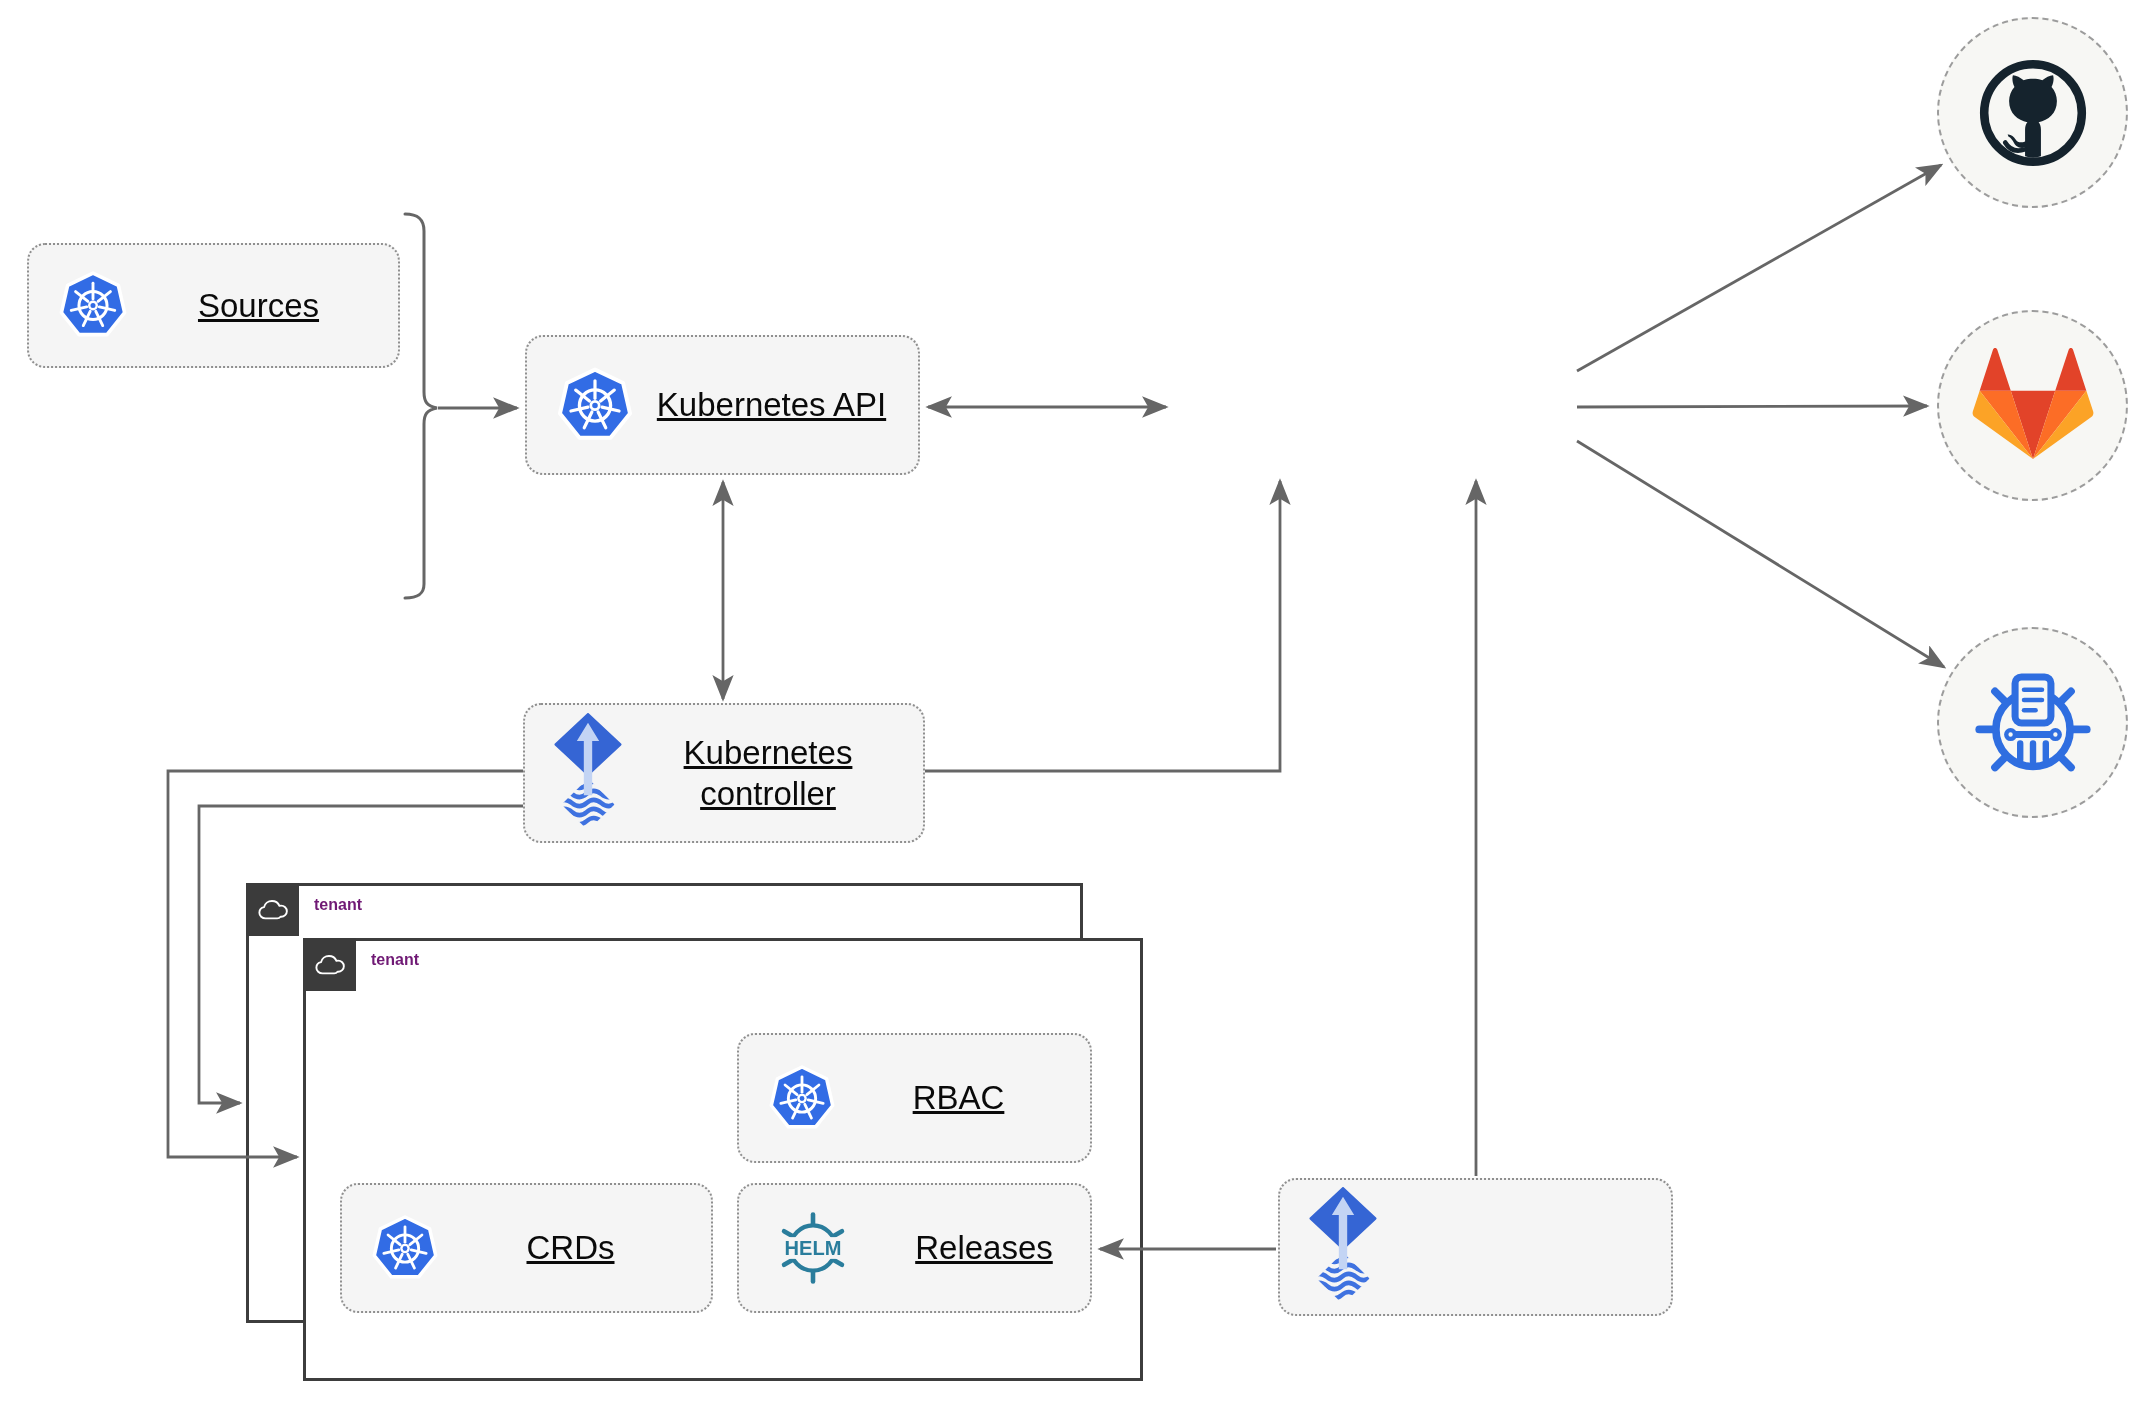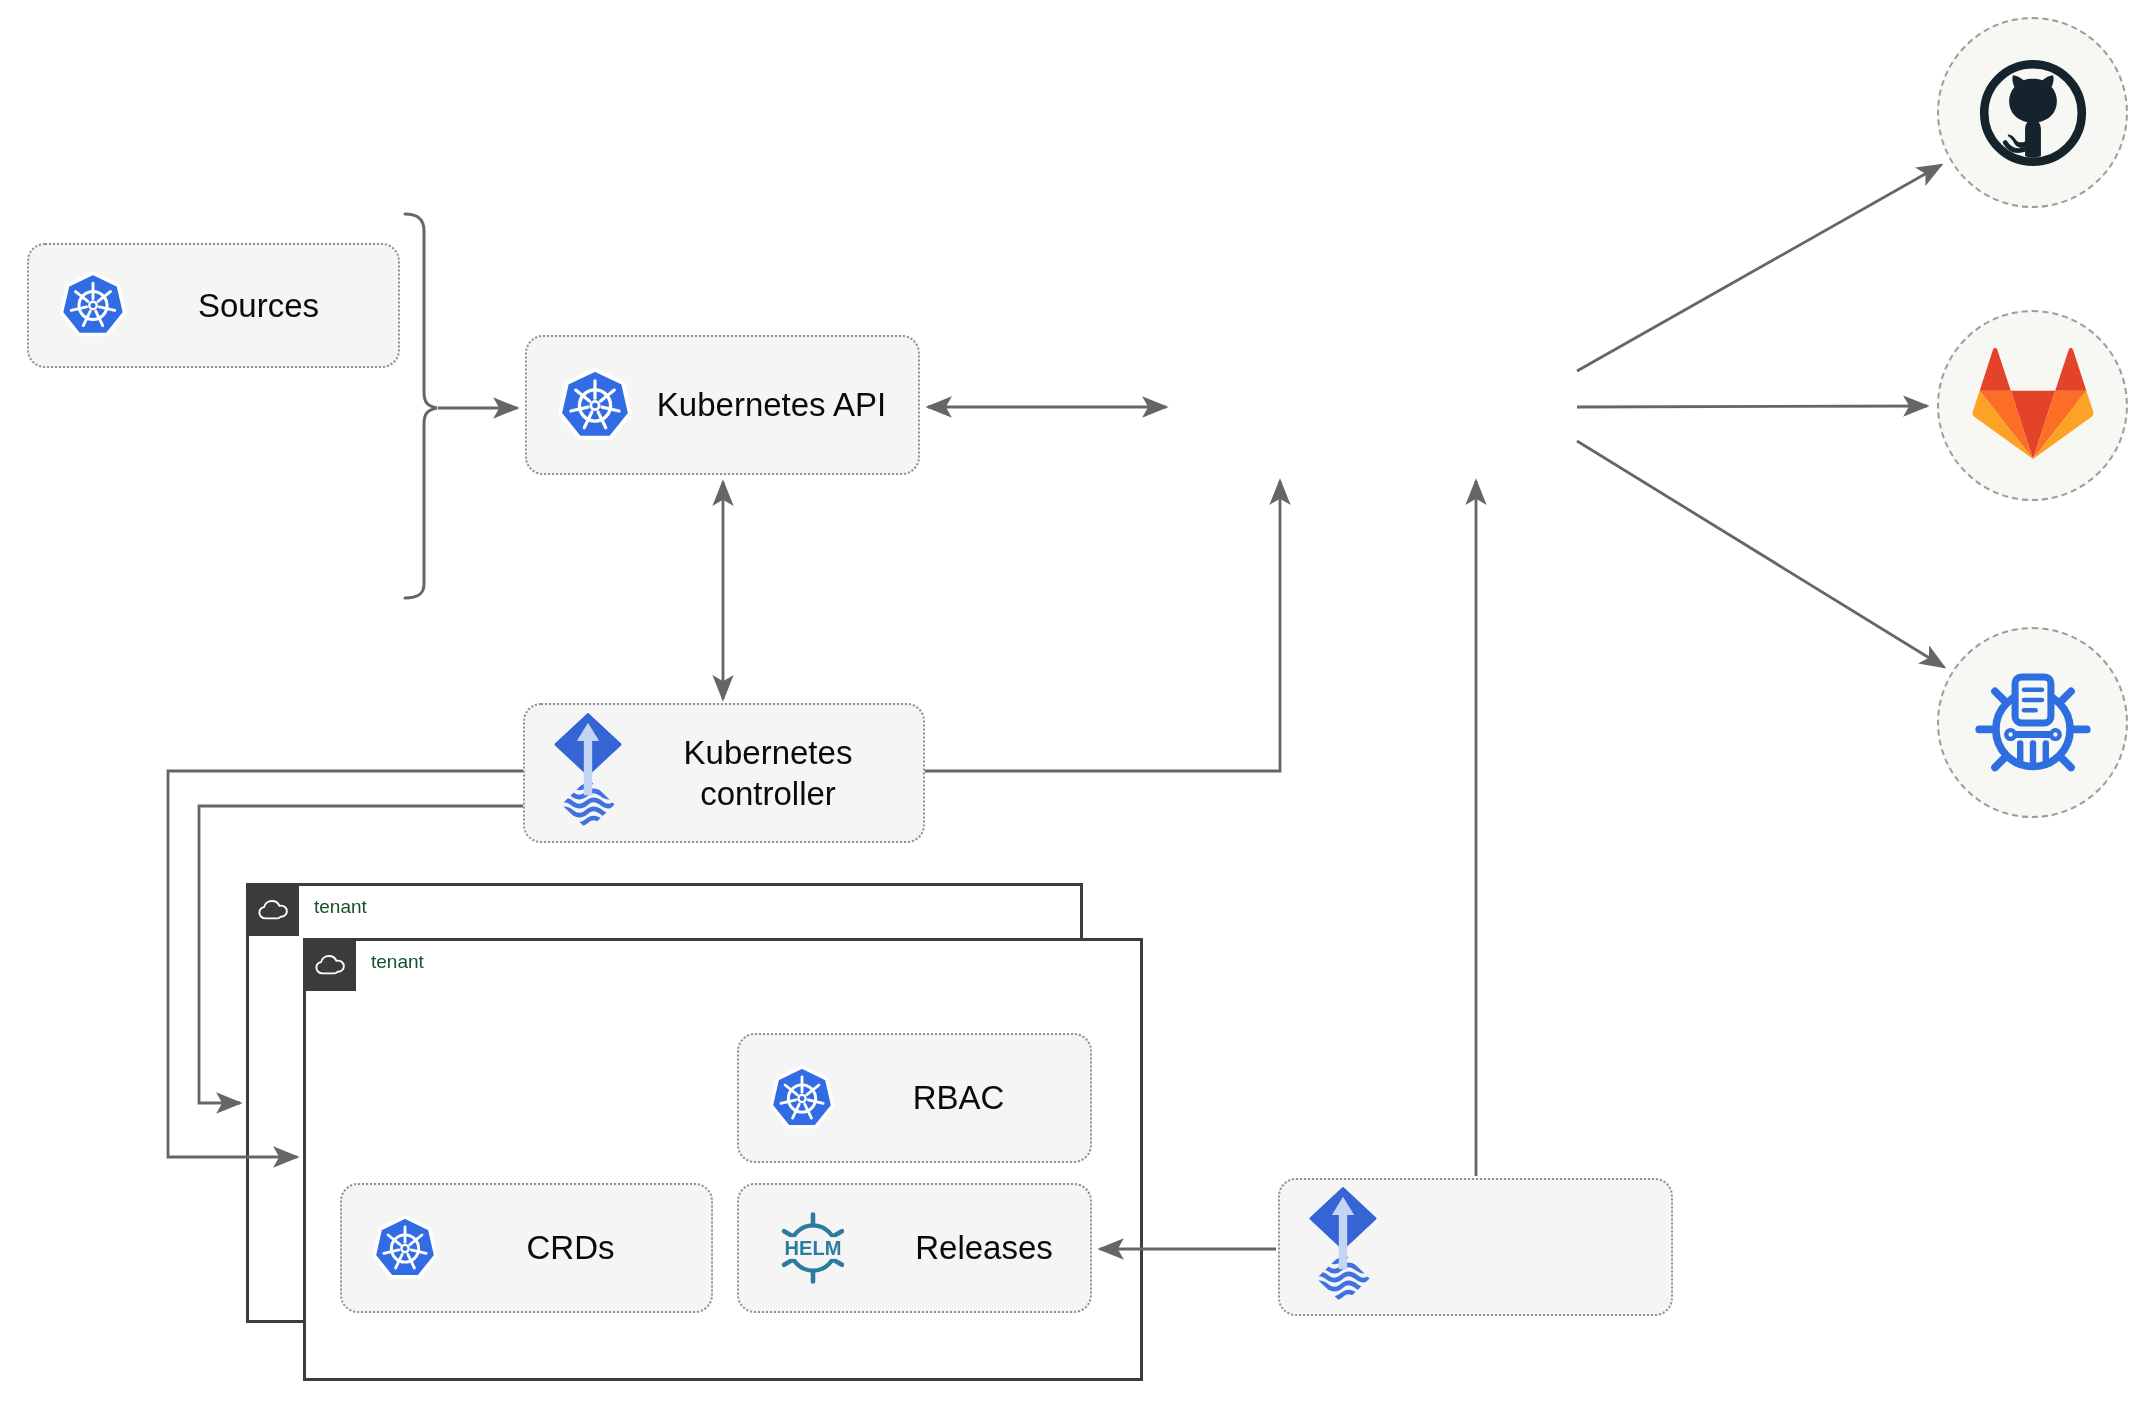--- a/index.html
+++ b/index.html
@@ -2,28 +2,28 @@
 <html><head>
 <meta charset="utf-8">
 <style>
   html,body{margin:0;padding:0;background:#ffffff;}
   .canvas{position:relative;width:2144px;height:1407px;background:#ffffff;overflow:hidden;
           font-family:"Liberation Sans","DejaVu Sans",sans-serif;color:#0a0a0a;}
   .node{position:absolute;background:#f5f5f5;border:2.4px dotted #8f8f8f;border-radius:18px;
         display:flex;align-items:center;box-sizing:border-box;padding-left:28px;}
   .nicon{flex:0 0 auto;display:flex;align-items:center;justify-content:center;}
   .nlabel{flex:1;text-align:center;font-size:33px;line-height:1.25;padding-right:10px;}
-  .nlabel .lbl{display:inline-block;}
+  .nlabel .lbl{display:inline-block;text-decoration:underline;}
   .lbl.w200{max-width:200px;}
   .lbl.w230{max-width:235px;}
   .lbl.w170{max-width:175px;}
   .nowrap{white-space:nowrap;}
   .tenant{position:absolute;background:#ffffff;border:3px solid #3d3d3d;box-sizing:border-box;}
   .ttab{position:absolute;background:#3b3b3b;display:flex;align-items:center;justify-content:center;}
-  .tlabel{position:absolute;font-size:19px;color:#14532d;}
+  .tlabel{position:absolute;font-size:16px;color:#701a75;font-weight:bold;}
   .endpoint{position:absolute;width:191px;height:191px;border-radius:50%;
             border:2.5px dashed #9c9c9c;background:#f7f7f4;box-sizing:border-box;
             display:flex;align-items:center;justify-content:center;}
   .overlay{position:absolute;left:0;top:0;z-index:12;pointer-events:none;}
   .hidden-defs{position:absolute;width:0;height:0;overflow:hidden;}
 </style>
 </head>
 <body>
 
 <div class="canvas">

